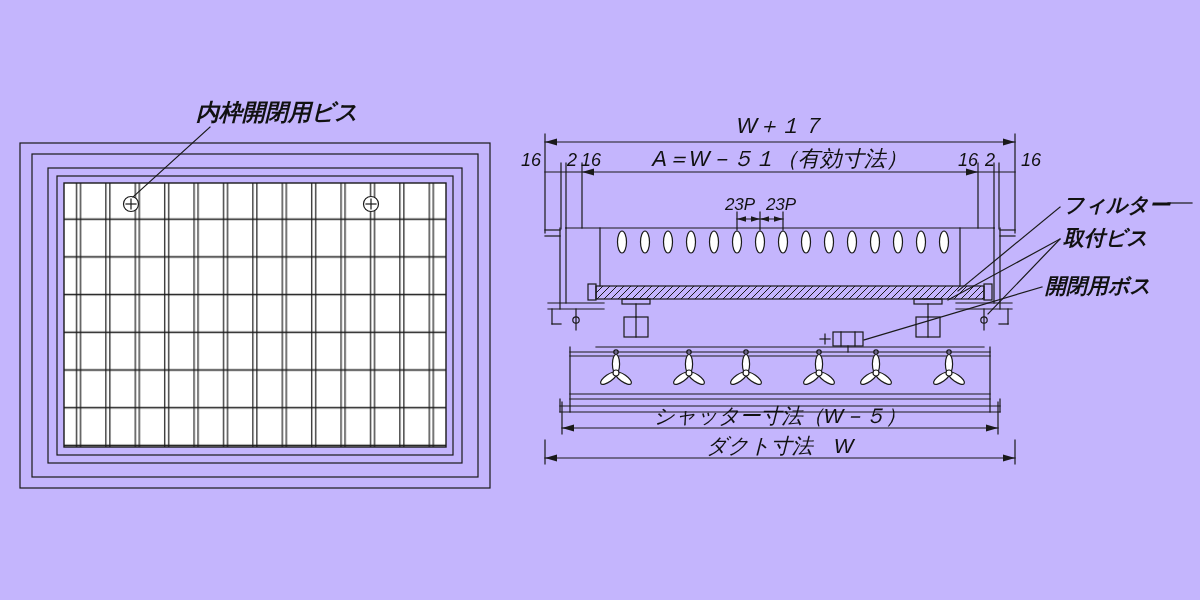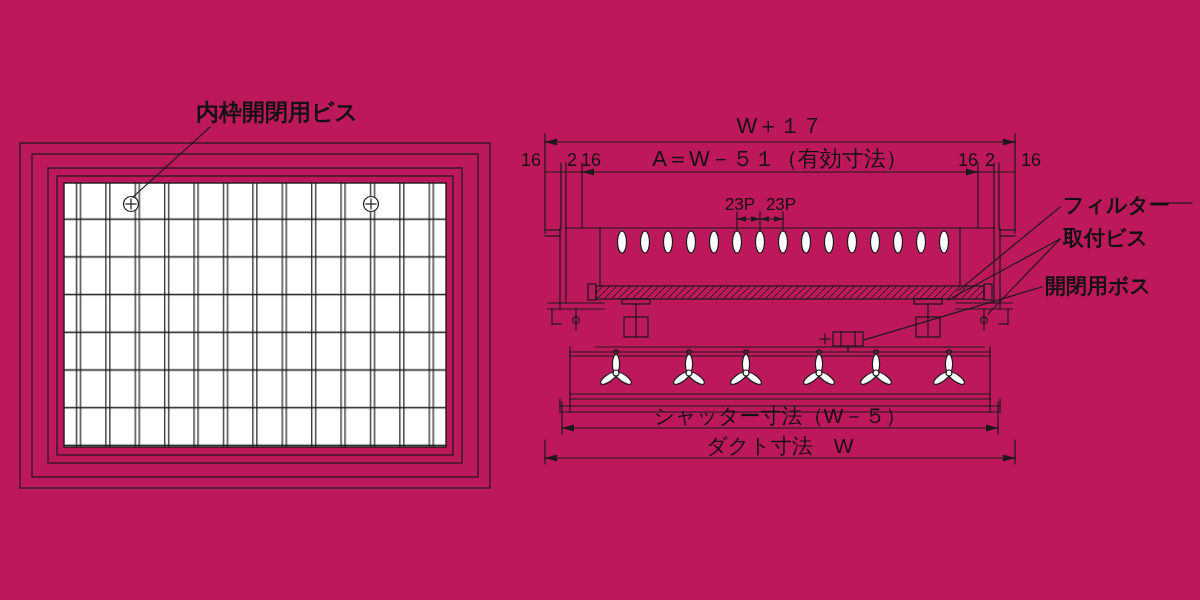--- a/index.html
+++ b/index.html
@@ -1,16 +1,16 @@
 <!DOCTYPE html>
 <html><head>
 <meta charset="utf-8">
 <style>
   html,body{margin:0;padding:0;background:#ffffff;}
-  .canvas{width:1200px;height:600px;background:#be185d;position:relative;overflow:hidden;}
+  .canvas{width:1200px;height:600px;background:#c4b5fd;position:relative;overflow:hidden;font-style:italic;}
   svg{display:block;}
   .ln{stroke:#1a1a1a;stroke-width:1.2;fill:none;stroke-linecap:square;}
   .lnw{stroke:#1a1a1a;stroke-width:1.2;fill:#ffffff;}
   .arrow{fill:#1a1a1a;stroke:none;}
   .t{font-family:"Liberation Sans","DejaVu Sans",sans-serif;fill:#111111;}
   .sz17{font-size:17px;}
   .sz18{font-size:18px;}
   .sz21{font-size:21px;}
   .sz22{font-size:22px;}
   .lbl{font-size:21px;font-weight:600;}

